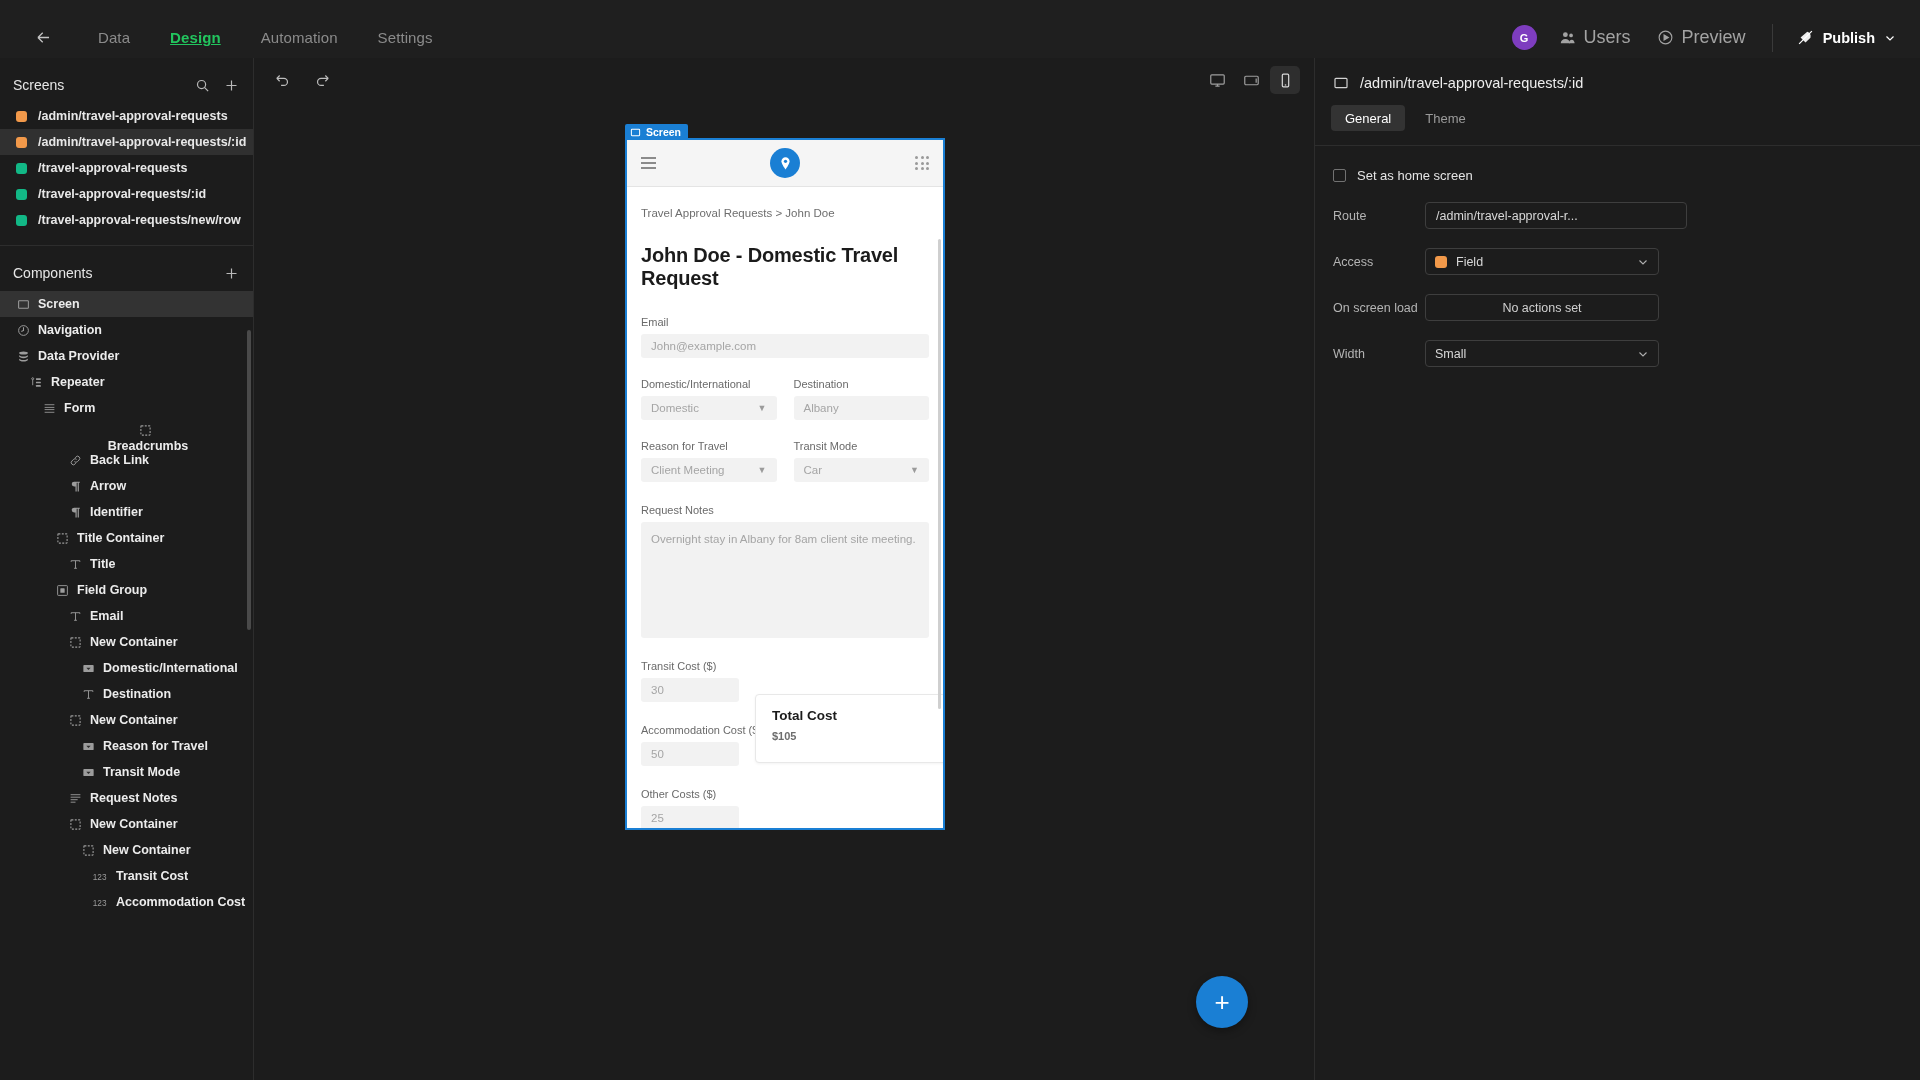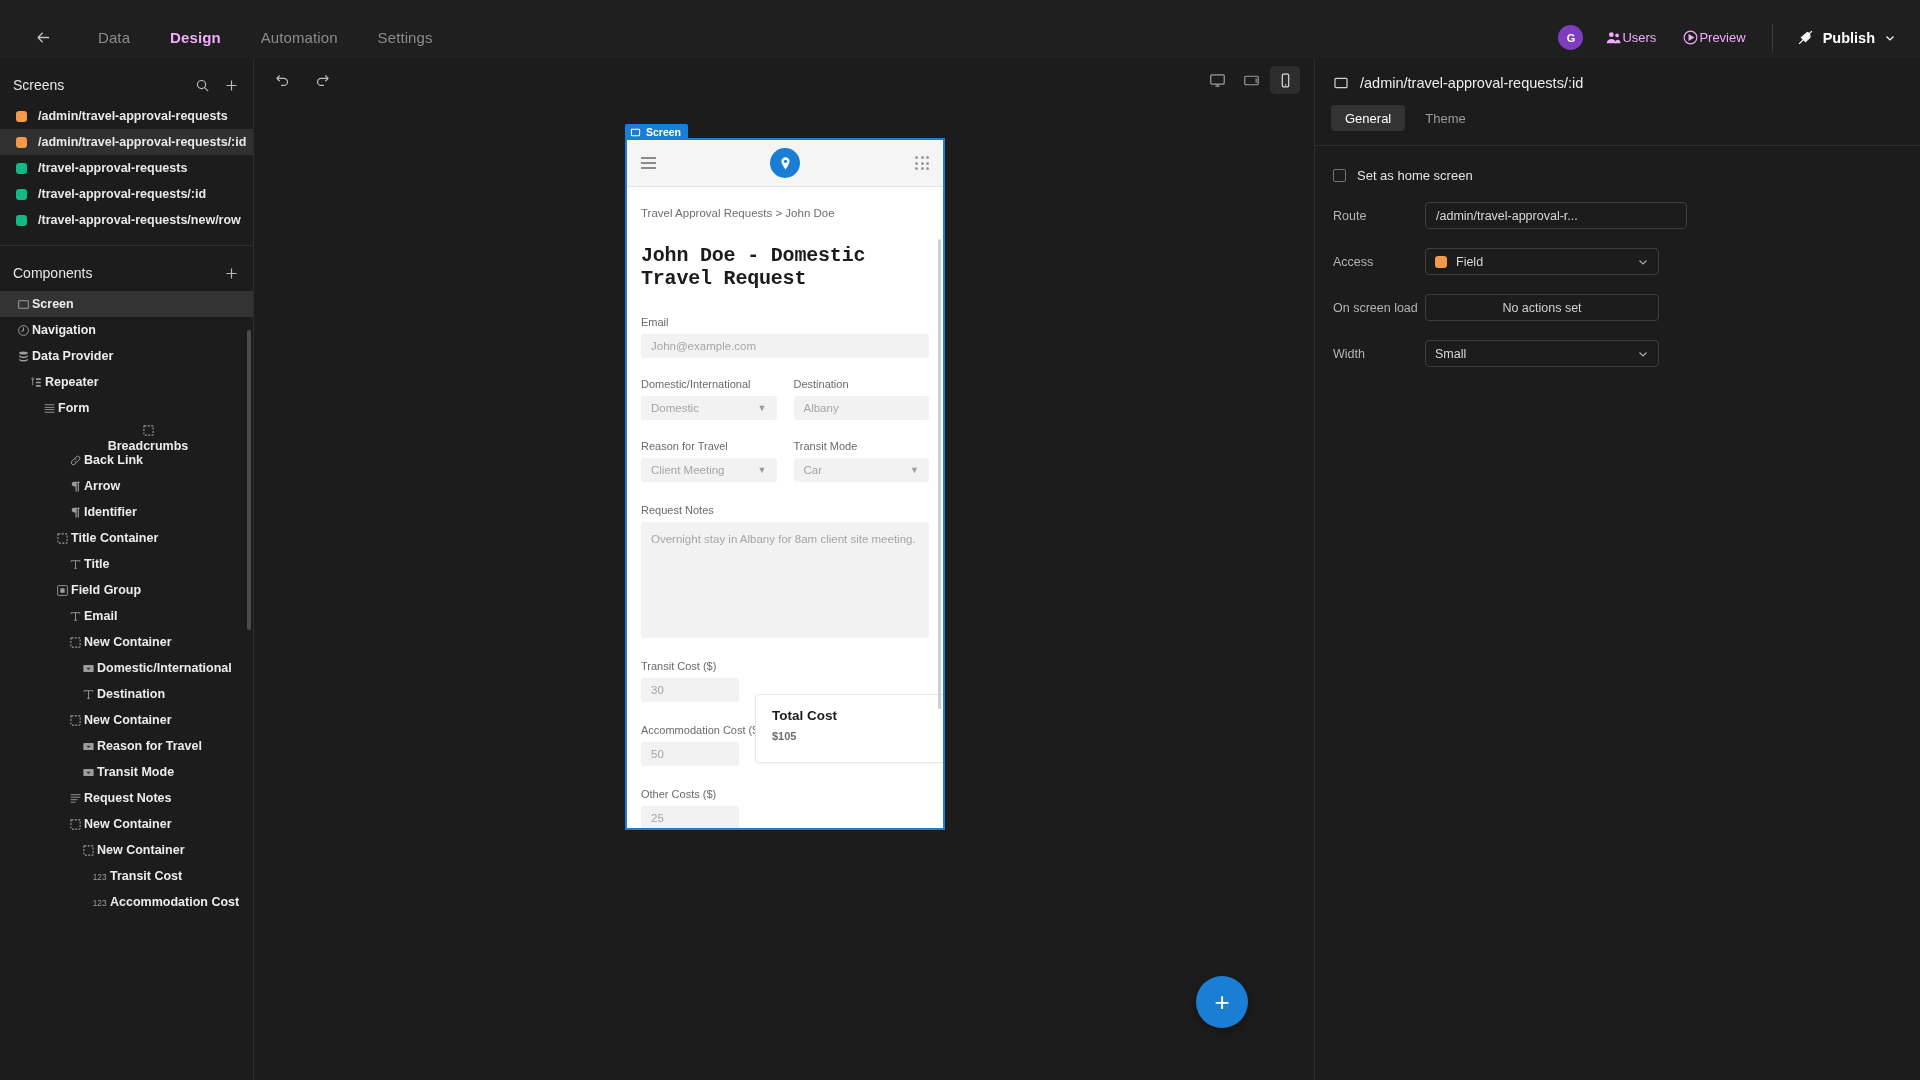--- a/index.html
+++ b/index.html
@@ -22,41 +22,41 @@
     margin-left: 26px; width: 34px; height: 34px;
     display: flex; align-items: center; justify-content: center;
     color: #c4c4c4; cursor: pointer;
   }
   .nav-tabs { display: flex; align-items: center; height: 58px; margin-left: 18px; gap: 0; }
   .nav-tab {
     position: relative; height: 58px; padding: 0 20px;
     display: flex; align-items: center;
     font-size: 15px; color: #8b8b8b; cursor: pointer; letter-spacing: .1px;
   }
-  .nav-tab.active { color: #f0abfc; font-weight: bold; }
+  .nav-tab.active { color: #22c55e; font-weight: bold; text-decoration: underline; }
   .nav-tab.active::after {
     content: ""; position: absolute; bottom: 0; left: 16px; right: 16px;
     height: 2px; background: #ffffff;
   }
   .app-title {
     position: absolute; left: 0; right: 0; text-align: center;
     font-size: 16px; font-weight: bold; color: #f2f2f2; pointer-events: none;
   }
   .topbar-right {
     margin-left: auto; display: flex; align-items: center; height: 58px; padding-right: 24px;
   }
   .avatar-badge {
     width: 25px; height: 25px; border-radius: 50%;
     background: #7e3dbf; color: #fff; font-size: 11px; font-weight: bold;
     display: flex; align-items: center; justify-content: center;
     margin-right: 22px; cursor: pointer;
   }
   .tb-item {
-    display: flex; align-items: center; 
-    color: #f0abfc; font-size: 13px; cursor: pointer; margin-right: 26px;
+    display: flex; align-items: center; gap: 8px;
+    color: #a3a3a3; font-size: 18px; cursor: pointer; margin-right: 26px;
   }
   .tb-sep { width: 1px; height: 28px; background: #3a3a3a; margin-right: 24px; }
   .tb-publish {
     display: flex; align-items: center; gap: 9px;
     color: #ffffff; font-size: 14.5px; font-weight: bold; cursor: pointer;
   }
 
   
   .sidebar {
     position: absolute; top: 58px; left: 0; width: 254px; height: 1022px;
@@ -79,21 +79,21 @@
   .screen-label { font-size: 12.5px; color: #e8e8e8; font-weight: bold; white-space: nowrap; }
   .divider { height: 1px; background: #2d2d2d; margin: 6px 0 0 0; }
 
   .comp-list { overflow: hidden; }
   .comp-row {
     height: 26px; display: flex; align-items: center; cursor: pointer;
     padding-right: 10px;
   }
   .comp-row.sel { background: #333333; }
   .comp-ic {
-    width: 18px; height: 18px; flex: none; margin-right: 0;
+    width: 18px; height: 18px; flex: none; margin-right: 6px;
     display: flex; align-items: center; justify-content: center; color: #9c9c9c;
   }
   .comp-label {
     font-size: 12.5px; color: #ececec; font-weight: bold; white-space: nowrap;
   }
   .scroll-thumb {
     position: absolute; right: 2px; top: 272px; width: 4px; height: 300px;
     background: #4a4a4a; border-radius: 2px;
   }
 
@@ -154,21 +154,21 @@
   }
   .grid-dots i { width: 3px; height: 3px; background: #9a9a9a; border-radius: 50%; display: block; }
 
   .phone-body {
     height: 641px; overflow: hidden; position: relative;
     padding: 0 14px; background: #ffffff;
   }
   .breadcrumb-txt { font-size: 11.5px; color: #6e6e6e; padding-top: 20px; }
   .form-title {
     font-size: 20px; font-weight: bold; color: #1b1b1b;
-    margin-top: 25px; letter-spacing: -.2px; font-family: Liberation Mono, monospace;
+    margin-top: 25px; letter-spacing: -.2px;
   }
   .fld-label { font-size: 11px; color: #6a6a6a; margin-bottom: 6px; }
   .fld-box {
     background: #f2f2f2; border-radius: 3px; height: 24px;
     display: flex; align-items: center; padding: 0 10px;
     font-size: 11.5px; color: #a5a5a5;
   }
   .fld-box.sel-box { justify-content: space-between; }
   .fld-box .chev { color: #9b9b9b; font-size: 9px; }
   .grp { margin-top: 22px; }

